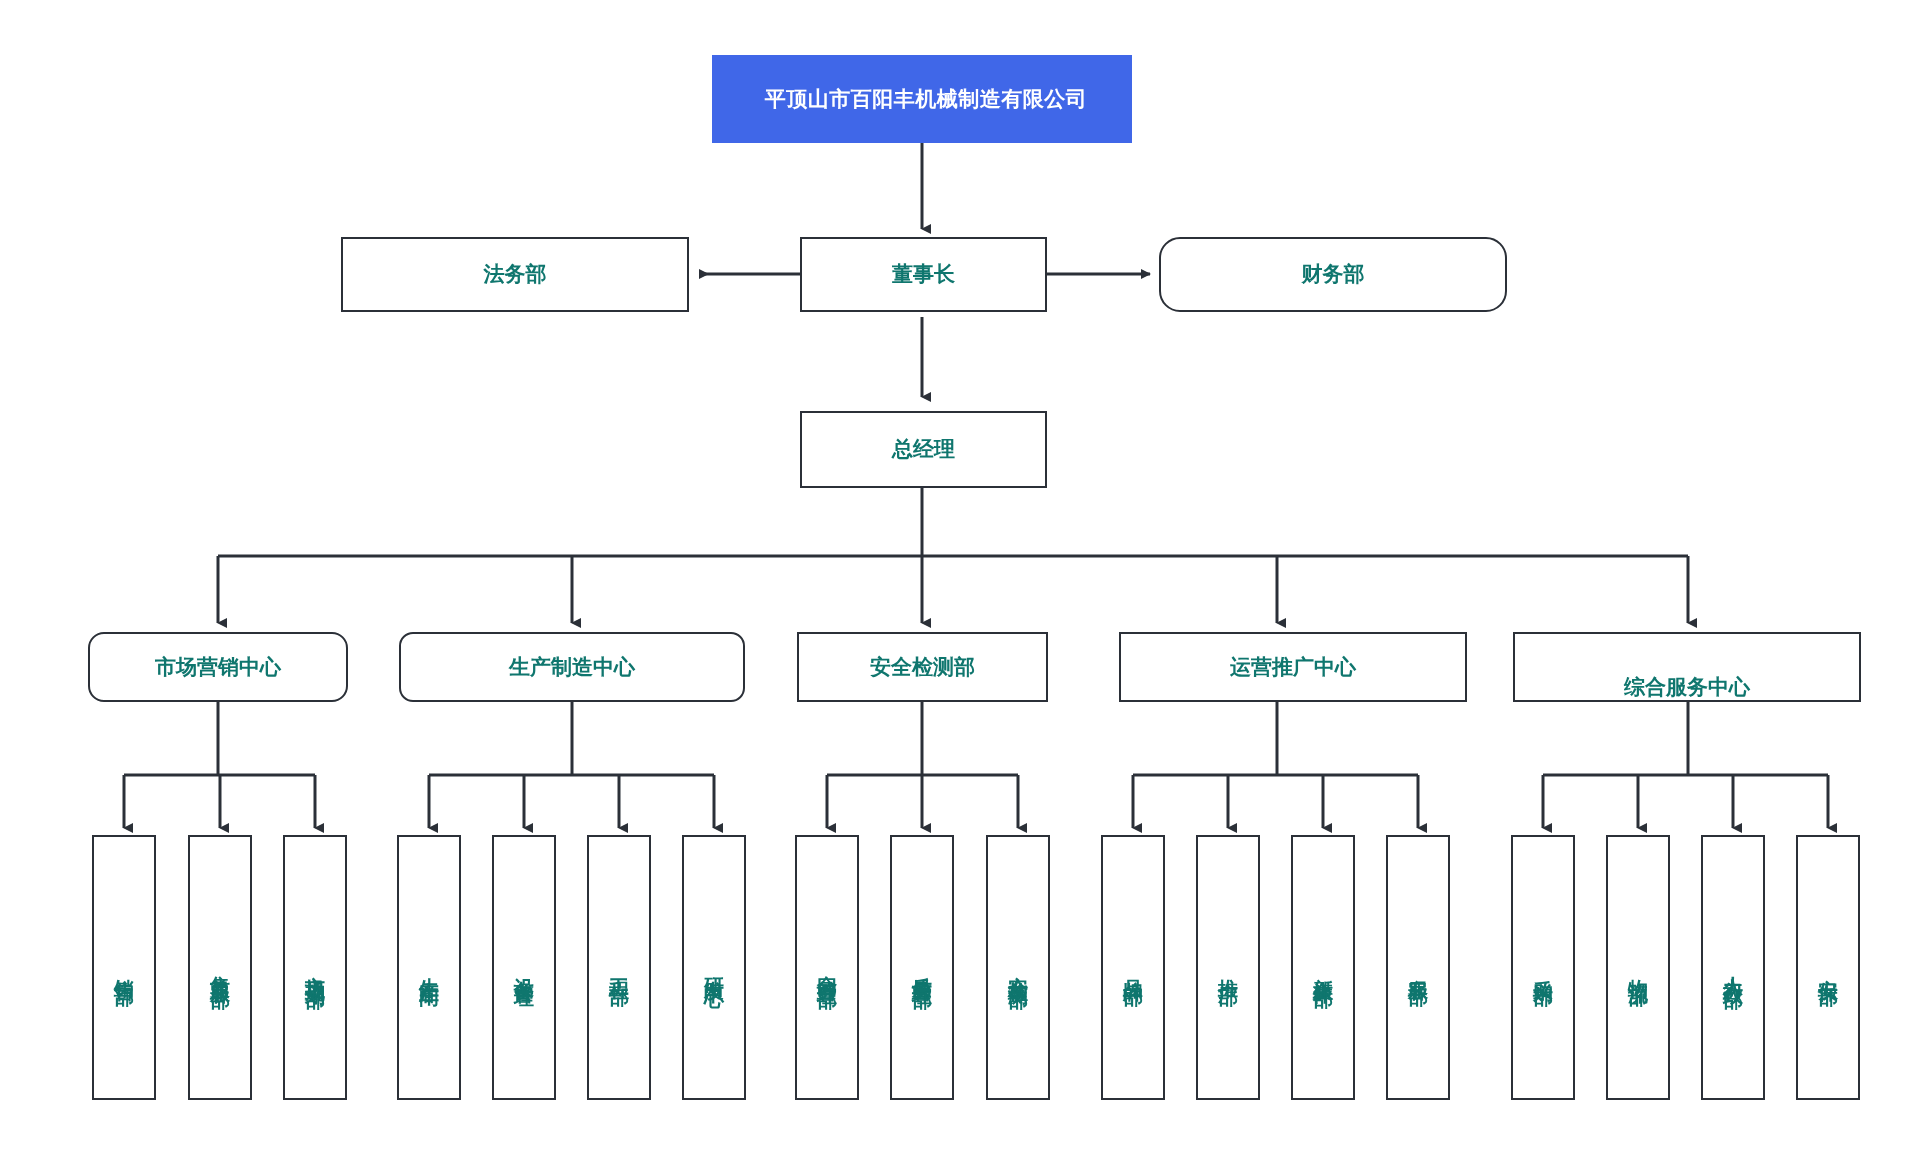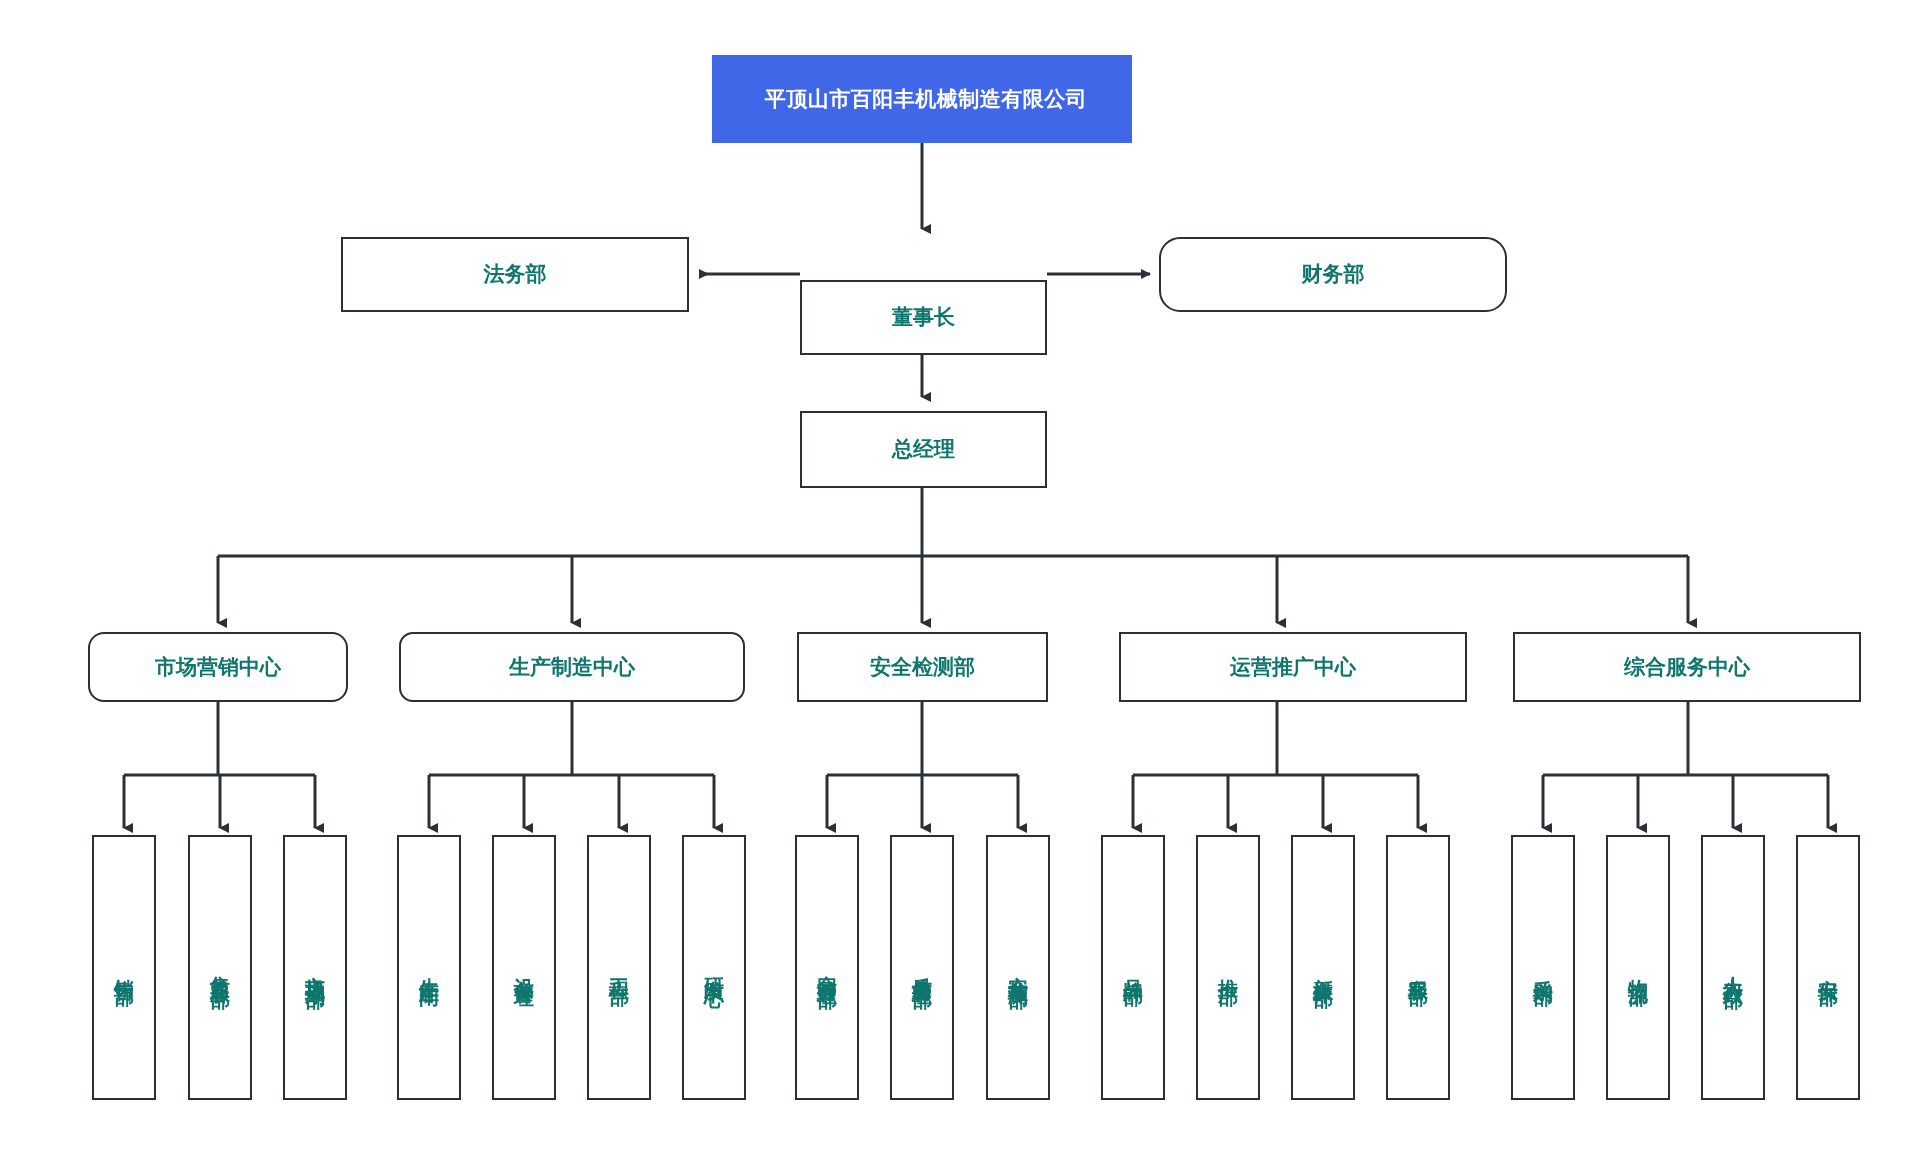--- a/index.html
+++ b/index.html
@@ -160,21 +160,21 @@
   </svg>
 
   <div class="node root" style="left:712px; top:55px; width:420px; height:88px;">
     <span>平顶山市百阳丰机械制造有限公司</span>
   </div>
 
   <div class="node exec" style="left:341px; top:237px; width:348px; height:75px;">
     <span>法务部</span>
   </div>
 
-  <div class="node exec" style="left:800px; top:237px; width:247px; height:75px;margin-top:43px;">
+  <div class="node exec" style="left:800px; top:237px; width:247px; height:75px;">
     <span>董事长</span>
   </div>
 
   <div class="node exec" style="left:1159px; top:237px; width:348px; height:75px;border-radius:21px;">
     <span>财务部</span>
   </div>
 
   <div class="node exec" style="left:800px; top:411px; width:247px; height:77px;">
     <span>总经理</span>
   </div>
@@ -184,21 +184,21 @@
   </div>
   <div class="node center" style="left:399px; top:632px; width:346px; height:70px;border-radius:14px;">
     <span>生产制造中心</span>
   </div>
   <div class="node center" style="left:797px; top:632px; width:251px; height:70px;">
     <span>安全检测部</span>
   </div>
   <div class="node center" style="left:1119px; top:632px; width:348px; height:70px;">
     <span>运营推广中心</span>
   </div>
-  <div class="node center" style="left:1513px; top:632px; width:348px; height:70px;">
+  <div class="node center" style="left:1513px; top:632px; width:348px; height:70px;align-items:flex-end;">
     <span>综合服务中心</span>
   </div>
 
   <div class="node leaf" style="left:92px; top:835px; width:64px; height:265px;">
     <span class="leaf-label">销售部</span>
   </div>
   <div class="node leaf" style="left:188px; top:835px; width:64px; height:265px;">
     <span class="leaf-label">售前客服部</span>
   </div>
   <div class="node leaf" style="left:283px; top:835px; width:64px; height:265px;">

